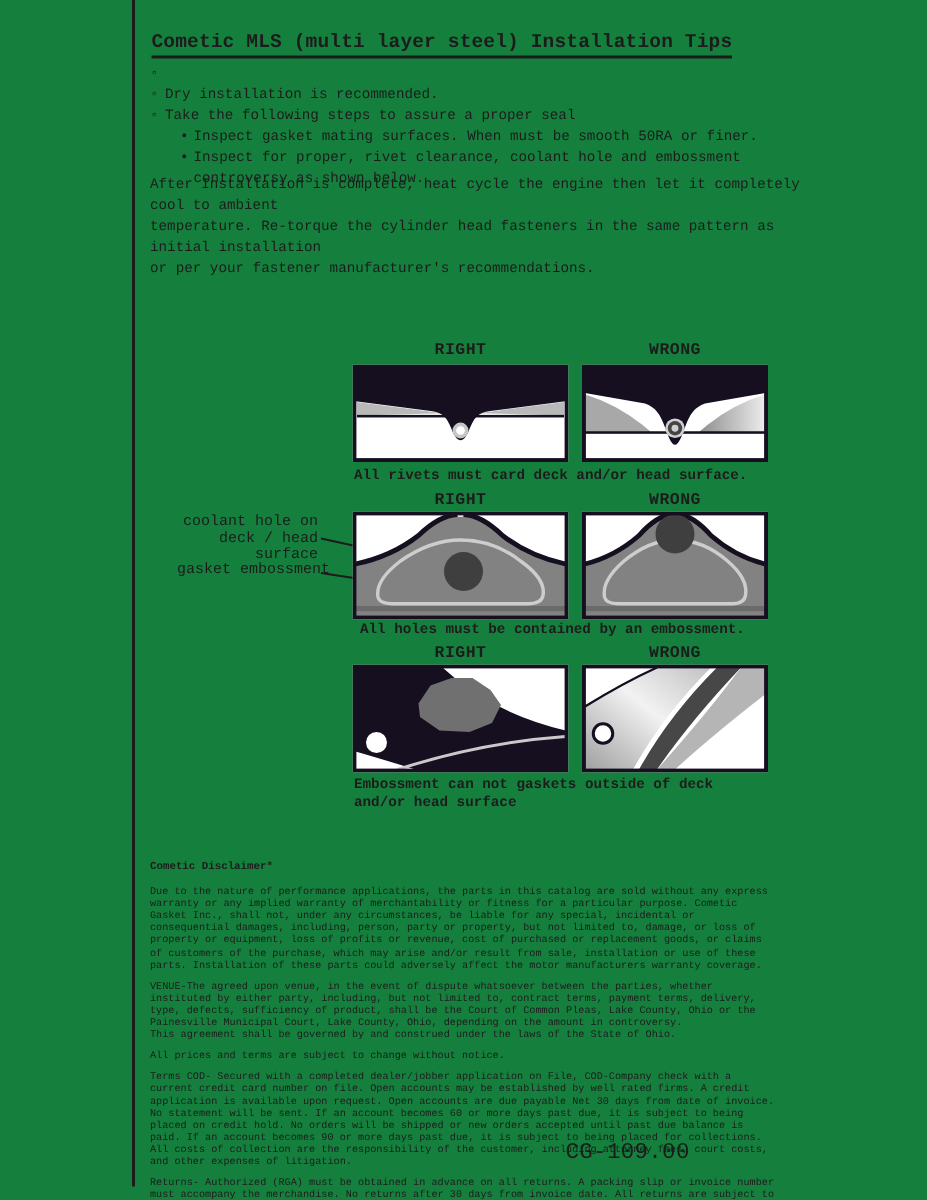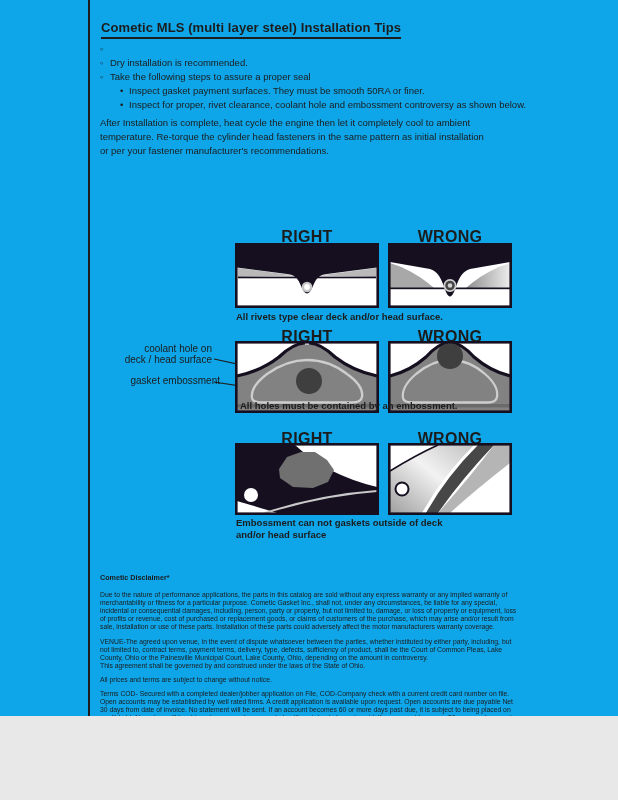--- a/index.html
+++ b/index.html
@@ -1,39 +1,39 @@
 <!DOCTYPE html>
 <html><head>
 <meta charset="utf-8">
 <style>
   html,body { margin:0; padding:0; background:#e8e8e8; }
   .page {
-    position:relative; width:618px; height:716px; margin:0 auto;
-    background:#0ea5e9; overflow:hidden;
-    font-family:Liberation Sans, sans-serif; color:#1c1c1c;
+    position:relative; width:618px; height:800px; margin:0 auto;
+    background:#15803d; overflow:hidden;
+    font-family:Liberation Mono, monospace; color:#1c1c1c;
   }
   .left-rule { position:absolute; left:88px; top:0; width:2px; height:791px; background:#1c1c1c; }
 
   .page-title {
     position:absolute; left:101px; top:20px;
     font-size:13px; font-weight:bold; letter-spacing:.1px;
     border-bottom:2px solid #1c1c1c; padding-bottom:2px; display:inline-block;
   }
 
   .tips { position:absolute; left:100px; top:42px; width:440px; font-size:9.5px; line-height:14px; }
   .tip-row { display:flex; }
   .tip-row .marker { width:10px; flex:0 0 10px; }
   .tip-row.sub { margin-left:20px; }
   .tip-row.sub .marker { width:9px; flex:0 0 9px; }
 
   .diesel { position:absolute; left:100px; top:116px; width:440px; font-size:9.5px; line-height:14px; }
   .diesel-heading { font-size:10.5px; font-weight:bold; margin-bottom:7px; }
   .diesel p { margin:0 0 13px 0; white-space:pre-line; }
 
-  .fig-label { position:absolute; font-size:16px; font-weight:bold; text-align:center; letter-spacing:.3px; }
+  .fig-label { position:absolute; font-size:11px; font-weight:bold; text-align:center; letter-spacing:.3px; }
   .fig-box { position:absolute; }
   .fig-box svg { display:block; }
   .fig-caption { position:absolute; font-size:9.5px; font-weight:bold; line-height:11.5px; white-space:pre-line; }
 
   .ann { position:absolute; font-size:10px; line-height:11px; text-align:right; white-space:pre-line; }
   .leader-svg { position:absolute; }
 
   .disclaimer { position:absolute; left:100px; top:574px; width:420px; font-size:6.8px; line-height:8.1px; }
   .disclaimer-heading { font-weight:bold; font-size:7.2px; margin-bottom:9px; }
   .disclaimer p { margin:0 0 6px 0; white-space:pre-line; }
@@ -55,21 +55,21 @@
     <div class="tip-row">
       <span class="marker">◦</span>
       <span>Dry installation is recommended.</span>
     </div>
     <div class="tip-row">
       <span class="marker">◦</span>
       <span>Take the following steps to assure a proper seal</span>
     </div>
     <div class="tip-row sub">
       <span class="marker">•</span>
-      <span>Inspect gasket payment surfaces.  They must be smooth 50RA or finer.</span>
+      <span>Inspect gasket mating surfaces.  When must be smooth 50RA or finer.</span>
     </div>
     <div class="tip-row sub">
       <span class="marker">•</span>
       <span>Inspect for proper, rivet clearance, coolant hole and embossment controversy as shown below.</span>
     </div>
   </div>
 
   <div class="diesel">
     <p>After Installation is complete, heat cycle the engine then let it completely cool to ambient
 temperature. Re-torque the cylinder head fasteners in the same pattern as initial installation
@@ -103,21 +103,21 @@
       <path d="M2,20 Q22,26 40,40 L46,45 H2 Z" fill="#a8a8a8"></path>
       <path d="M122,20 Q102,26 84,40 L78,45 H122 Z" fill="url(#gradR1)"></path>
       <rect x="2" y="44.5" width="120" height="1.7" fill="#160f20"></rect>
       <path d="M2,2 H122 V19 L82,26 C75,28.5 72,33 69,41 C66.5,48 64.5,53.5 62,53.5 C59.5,53.5 57.5,48 55,41 C52,33 49,28.5 42,26 L2,19 Z" fill="#160f20"></path>
       <circle cx="62" cy="42.5" r="6.5" fill="#d0d0d0"></circle>
       <circle cx="62" cy="42.5" r="4.8" fill="#454545"></circle>
       <circle cx="62" cy="42.5" r="2.3" fill="#d0d0d0"></circle>
       <rect x="1.3" y="1.3" width="121.4" height="62.4" fill="none" stroke="#160f20" stroke-width="2.6"></rect>
     </svg>
   </div>
-  <div class="fig-caption" style="left:236px; top:311px;">All rivets type clear deck and/or head surface.</div>
+  <div class="fig-caption" style="left:236px; top:311px;">All rivets must card deck and/or head surface.</div>
 
   <div class="fig-label" style="left:235px; top:328px; width:144px;">RIGHT</div>
   <div class="fig-label" style="left:388px; top:328px; width:124px;">WRONG</div>
 
   <div class="ann" style="left:100px; top:343px; width:112px;">coolant hole on
 deck / head surface</div>
   <div class="ann" style="left:108px; top:375px; width:112px;">gasket embossment</div>
   <svg class="leader-svg" style="left:100px; top:341px;" width="300" height="75">
     <line x1="114" y1="18" x2="206" y2="38" stroke="#1c1c1c" stroke-width="1.2"></line>
     <line x1="114" y1="41" x2="160" y2="48" stroke="#1c1c1c" stroke-width="1.2"></line>
@@ -140,21 +140,21 @@
       <rect x="0" y="0" width="124" height="72" fill="#ffffff"></rect>
       <path d="M2,70 V36 Q22,31 38,17 Q50,3.5 58,3.5 H66 Q74,3.5 86,17 Q102,31 122,36 V70 Z" fill="#828282"></path>
       <rect x="2" y="63" width="120" height="3.4" fill="#6a6a6a"></rect>
       <path d="M2,35 Q22,30 38,16 Q50,2.5 60,2" stroke="#160f20" stroke-width="3.2" fill="none"></path>
       <path d="M122,35 Q102,30 86,16 Q74,2.5 64,2" stroke="#160f20" stroke-width="3.2" fill="none"></path>
       <path d="M15,57 Q13,46 28,33 Q45,19 62,19 Q81,19 97,33 Q111,45 109,56 Q108,61.5 100,61.5 H24 Q16,61.5 15,57 Z" stroke="#cdcdcd" stroke-width="2.3" fill="none"></path>
       <circle cx="62" cy="15" r="13" fill="#3f3f3f"></circle>
       <rect x="1.3" y="1.3" width="121.4" height="69.4" fill="none" stroke="#160f20" stroke-width="2.6"></rect>
     </svg>
   </div>
-  <div class="fig-caption" style="left:240px; top:400px;text-align:right;">All holes must be contained by an embossment.</div>
+  <div class="fig-caption" style="left:240px; top:414px;text-align:right;">All holes must be contained by an embossment.</div>
 
   <div class="fig-label" style="left:235px; top:430px; width:144px;">RIGHT</div>
   <div class="fig-label" style="left:388px; top:430px; width:124px;">WRONG</div>
 
   <div class="fig-box" style="left:235px; top:443px;">
     <svg width="144" height="72" viewBox="0 0 144 72">
       <rect x="0" y="0" width="144" height="72" fill="#ffffff"></rect>
       <path d="M2,2 H60 Q92,32 142,44 V70 H42 Q16,62 2,58 Z" fill="#160f20"></path>
       <path d="M30,70 Q86,52 142,48" stroke="#c9c9c9" stroke-width="2" fill="none"></path>
       <path d="M44,26 L52,14 L66,9 L80,9 L92,17 L99,27 L93,39 L78,45 L58,44 L45,35 Z" fill="#707070"></path>

